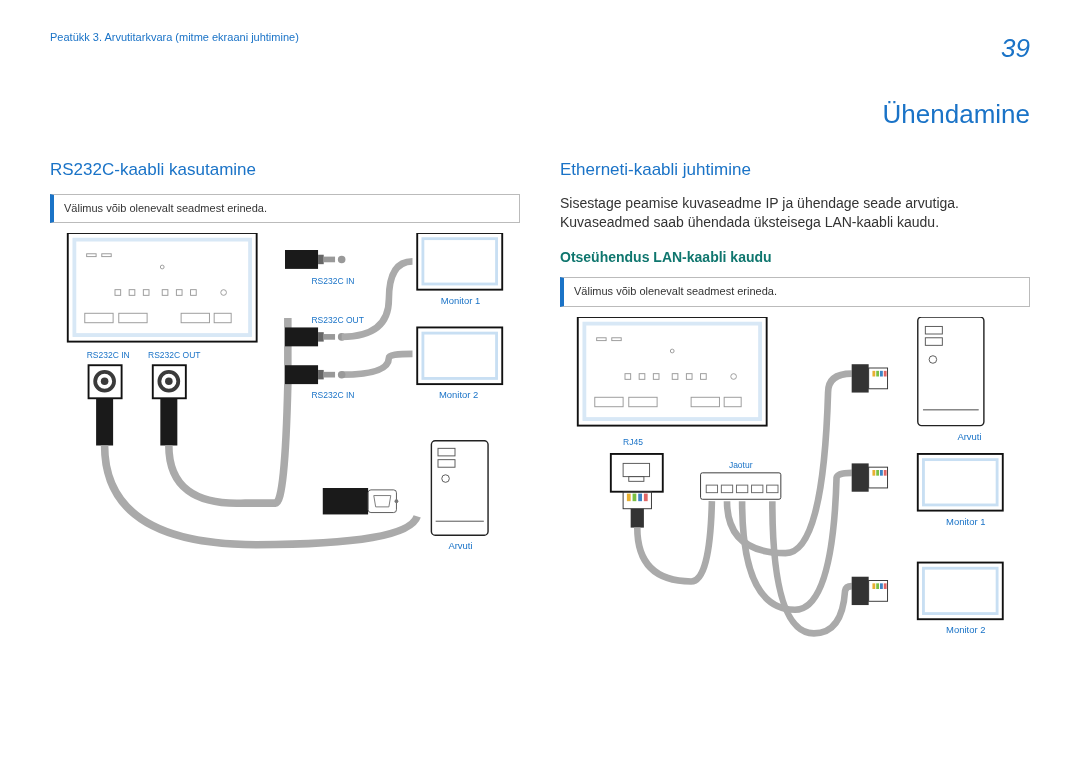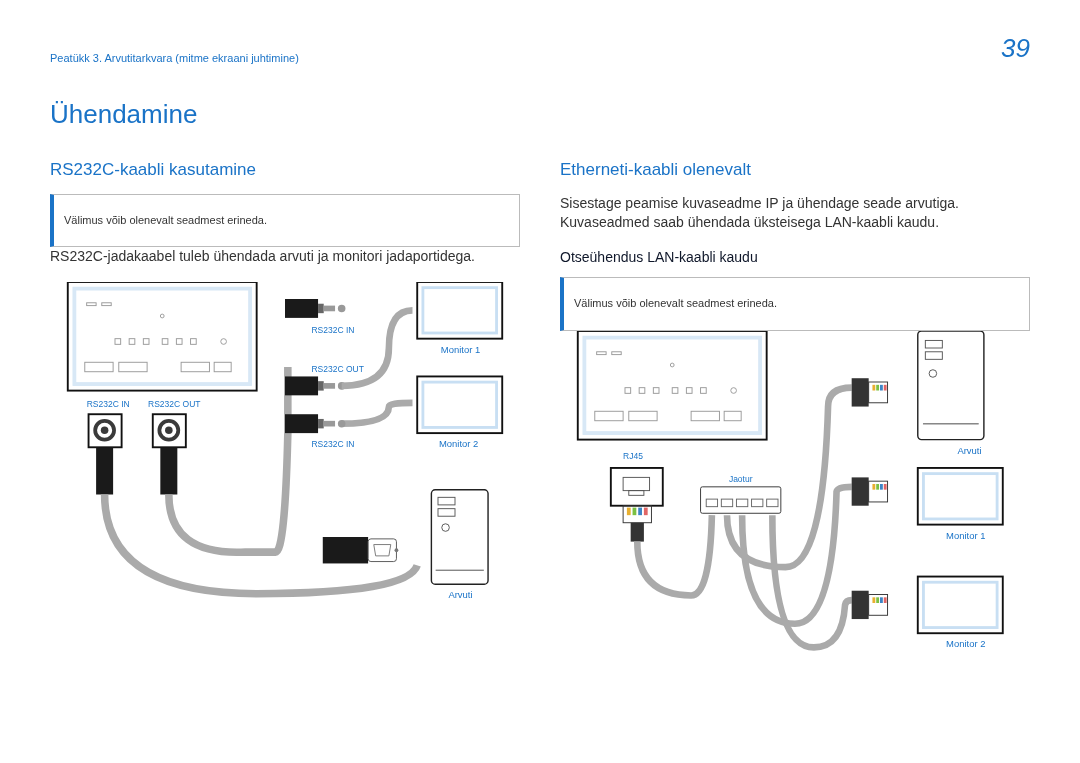--- a/index.html
+++ b/index.html
@@ -9,64 +9,65 @@
     width: 1080px;
     height: 763px;
     padding: 30px 50px;
     color: #333;
     font-size: 12px;
     line-height: 1.4;
   }
   .header-row {
     display: flex;
     justify-content: space-between;
-    align-items: flex-end;
+    align-items: flex-start;
     margin-bottom: 30px;
   }
   .chapter {
     color: #1a73c7;
     font-size: 11px;
   }
   .page-number {
     color: #1a73c7;
     font-size: 26px;
     font-weight: 300;
     font-style: italic;
   }
   .main-title {
     color: #1a73c7;
     font-size: 26px;
     font-weight: 400;
     margin-bottom: 25px;
+    text-align: right;
   }
   .columns {
     display: flex;
     gap: 40px;
     justify-content: center;
   }
   .col {
     flex: 1;
   }
   .section-title {
     color: #1a73c7;
     font-size: 17px;
     font-weight: 400;
     margin-bottom: 12px;
   }
   .sub-title {
-    color: #0f172a;
+    color: #0f766e;
     font-size: 14px;
-    font-weight: 400;
+    font-weight: 700;
     margin-bottom: 10px;
   }
   .note-box {
     border: 1px solid #bbb;
     border-left: 4px solid #1a73c7;
-    padding: 18px 10px;
-    margin-bottom: 0;
+    padding: 6px 10px;
+    margin-bottom: 10px;
     font-size: 11px;
   }
   .body-text {
     font-size: 14px;
     margin-bottom: 15px;
   }
   .diagram {
     width: 100%;
     height: 340px;
   }
@@ -84,21 +85,20 @@
   <span class="page-number">39</span>
 </div>
 
 <h1 class="main-title">Ühendamine</h1>
 
 <div class="columns">
 
   <div class="col">
     <h2 class="section-title">RS232C-kaabli kasutamine</h2>
     <div class="note-box">Välimus võib olenevalt seadmest erineda.</div>
-    <p class="body-text">RS232C-jadakaabel tuleb ühendada arvuti ja monitori jadaportidega.</p>
 
     <svg class="diagram" viewBox="0 0 460 360">
 
       <rect x="0" y="0" width="200" height="115" fill="none" stroke="#111" stroke-width="2"></rect>
       <rect x="6" y="6" width="188" height="103" fill="none" stroke="#a8c8e8" stroke-width="1"></rect>
       <rect x="7" y="7" width="186" height="101" fill="none" stroke="#d8e8f6" stroke-width="4"></rect>
 
       <rect x="20" y="22" width="10" height="3" fill="none" stroke="#999"></rect>
       <rect x="36" y="22" width="10" height="3" fill="none" stroke="#999"></rect>
       <circle cx="100" cy="36" r="2" fill="none" stroke="#999"></circle>
@@ -176,21 +176,21 @@
       <rect x="385" y="220" width="60" height="100" fill="none" stroke="#222" stroke-width="1.5" rx="4"></rect>
       <rect x="392" y="228" width="18" height="8" fill="none" stroke="#555"></rect>
       <rect x="392" y="240" width="18" height="8" fill="none" stroke="#555"></rect>
       <circle cx="400" cy="260" r="4" fill="none" stroke="#555"></circle>
       <rect x="390" y="305" width="50" height="0.5" stroke="#888"></rect>
       <text x="403" y="335" class="lbl-blue">Arvuti</text>
     </svg>
   </div>
 
   <div class="col">
-    <h2 class="section-title">Etherneti-kaabli olenevalt</h2>
+    <h2 class="section-title">Etherneti-kaabli juhtimine</h2>
     <p class="body-text">Sisestage peamise kuvaseadme IP ja ühendage seade arvutiga. Kuvaseadmed saab ühendada üksteisega LAN-kaabli kaudu.</p>
     <h3 class="sub-title">Otseühendus LAN-kaabli kaudu</h3>
     <div class="note-box">Välimus võib olenevalt seadmest erineda.</div>
 
     <svg class="diagram" viewBox="0 0 460 360">
 
       <rect x="0" y="0" width="200" height="115" fill="none" stroke="#111" stroke-width="2"></rect>
       <rect x="6" y="6" width="188" height="103" fill="none" stroke="#a8c8e8" stroke-width="1"></rect>
       <rect x="7" y="7" width="186" height="101" fill="none" stroke="#d8e8f6" stroke-width="4"></rect>
       <rect x="20" y="22" width="10" height="3" fill="none" stroke="#999"></rect>

